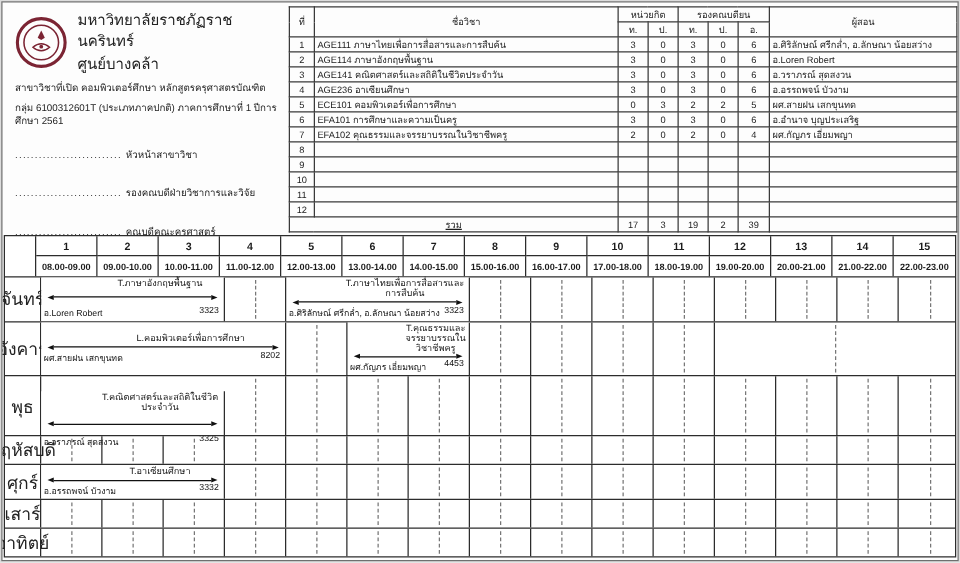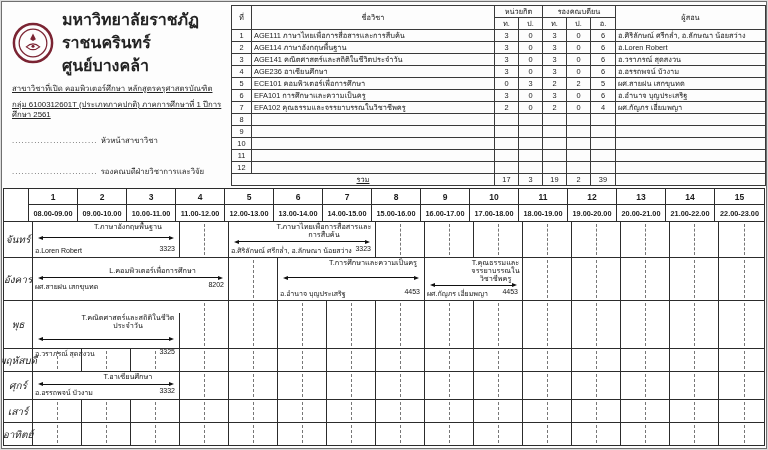--- a/index.html
+++ b/index.html
@@ -7,23 +7,23 @@
   body { font-family:"Liberation Sans", sans-serif; }
   .page {
     position:relative; width:766px; height:448px; margin:1px;
     background:#fdfdfd; border:1px solid #6f6f6f; color:#1b1b1b; overflow:hidden;
   }
   
   .top { display:flex; height:184px; }
   .left-panel { width:230px; padding:6px 4px 0 10px; position:relative; }
   .brand { display:flex; align-items:center; gap:8px; }
   .seal { width:42px; height:42px; flex:0 0 auto; }
-  .brand-text { font-weight:bold; font-size:16px; line-height:1.45; color:#222; }
+  .brand-text { font-weight:normal; font-size:12px; line-height:1.45; color:#222; }
   .doc-title { text-align:center; font-weight:bold; font-size:9px; margin-top:9px; }
-  .info-line { font-size:7.8px; margin-top:6px; line-height:1.3; color:#222;text-decoration:underline; }
+  .info-line { font-size:7.8px; margin-top:6px; line-height:1.3; color:#222; }
   .sig-block { margin-top:14px; }
   .sig-line { font-size:7.8px; margin-bottom:19px; color:#222; }
   .sig-line .dots { letter-spacing:1px; color:#333; }
   
   .right-panel { flex:1; padding-top:3px; }
   table.course { border-collapse:collapse; table-layout:fixed; width:534px; }
   table.course td, table.course th {
     border:1px solid #3a3a3a; font-size:7.4px; font-weight:normal;
     height:12px; line-height:1.05; padding:0 2px; overflow:hidden; white-space:nowrap;
   }
@@ -39,21 +39,21 @@
   .tt-hrow { display:flex; flex:1; }
   .tt-hcell { width:49px; flex:0 0 49px; border-right:1px solid #2c2c2c;
               display:flex; align-items:center; justify-content:center;
               font-weight:bold; }
   .tt-hcell:last-child { border-right:none; flex:1 1 49px; }
   .tt-hrow.r1 .tt-hcell { border-bottom:1px solid #2c2c2c; font-size:8.5px; }
   .tt-hrow.r2 .tt-hcell { font-size:7.3px; }
   .tt-row { display:flex; flex:1; border-top:1px solid #2c2c2c; }
   .tt-label { width:29px; flex:0 0 29px; border-right:1px solid #2c2c2c;
               display:flex; align-items:center; justify-content:center;
-              font-size:10px; color:#222; text-align:center;font-style:italic; }
+              font-size:14px; color:#222; text-align:center; }
   .tt-area { flex:1; display:flex; }
   .cell { height:100%; }
   .cell.empty { width:49px; flex:0 0 49px; border-right:1px solid #2c2c2c; position:relative; }
   .cell.empty:last-child { border-right:none; flex:1 1 49px; }
   .half-line { position:absolute; top:2px; bottom:2px; left:50%; border-left:1px dashed #777; }
   .cell.block { flex:0 0 auto; border-right:1px solid #2c2c2c;
                 display:flex; flex-direction:column; justify-content:space-between;
                 padding:1px 1px 1px 1px; background:#fff; }
   .bk-title { text-align:center; font-size:7.3px; line-height:1.08; color:#111;padding-left:44px; }
   .bk-arrow { display:flex; align-items:center; margin:1px 4px; }
@@ -361,32 +361,20 @@
               <span class="ah r"></span>
             </div>
             <div class="bk-meta">
               <span class="bk-teacher">ผศ.สายฝน เสกขุนทด</span>
               <span class="bk-room">8202</span>
             </div>
           </div>
           <div class="cell empty">
             <i class="half-line"></i>
           </div>
-          <div class="cell block" style="width: 147px;">
-            <div class="bk-title">T.การศึกษาและความเป็นครู</div>
-            <div class="bk-arrow">
-              <span class="ah l"></span>
-              <span class="shaft"></span>
-              <span class="ah r"></span>
-            </div>
-            <div class="bk-meta">
-              <span class="bk-teacher">อ.อำนาจ บุญประเสริฐ</span>
-              <span class="bk-room">4453</span>
-            </div>
-          </div>
           <div class="cell block" style="width: 98px;">
             <div class="bk-title">T.คุณธรรมและจรรยาบรรณในวิชาชีพครู</div>
             <div class="bk-arrow">
               <span class="ah l"></span>
               <span class="shaft"></span>
               <span class="ah r"></span>
             </div>
             <div class="bk-meta">
               <span class="bk-teacher">ผศ.กัญภร เอี่ยมพญา</span>
               <span class="bk-room">4453</span>

